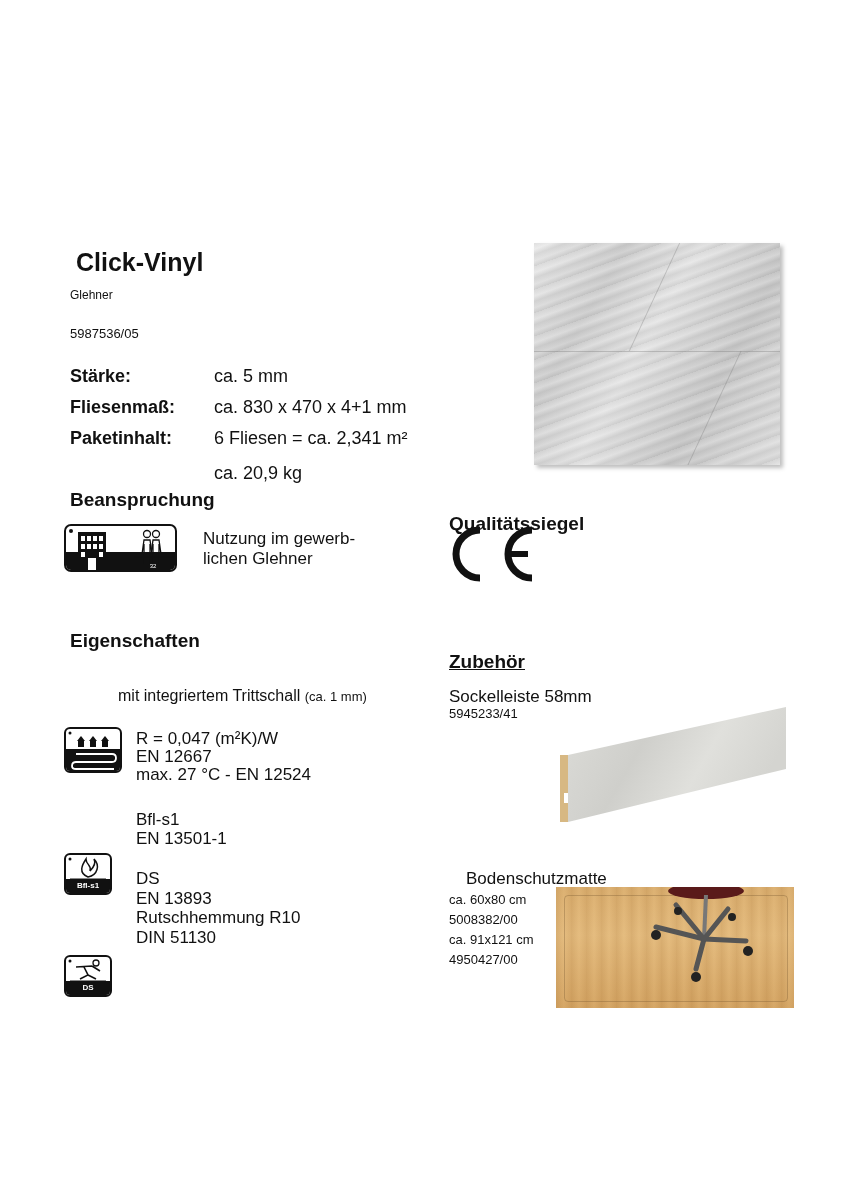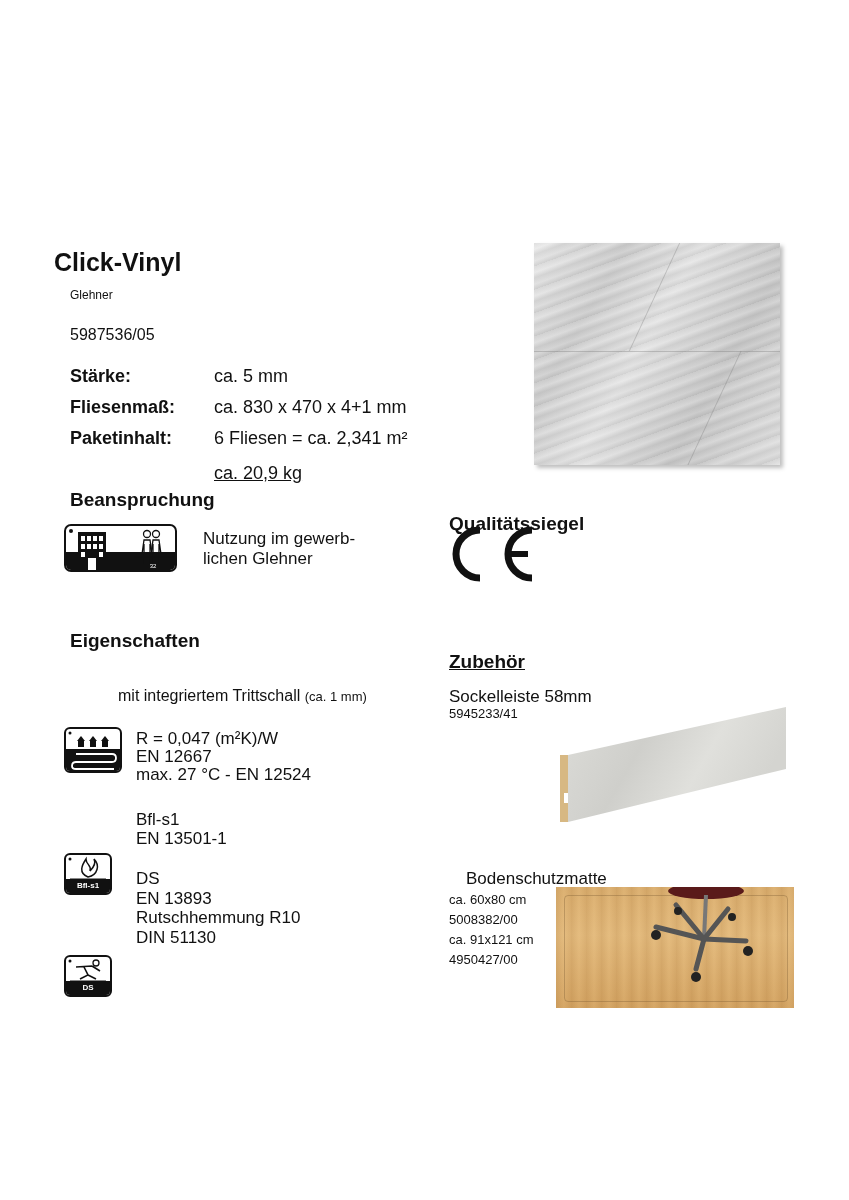--- a/index.html
+++ b/index.html
@@ -23,33 +23,33 @@
   .icon-badge .band { position:absolute; left:0; right:0; bottom:0; height:14px; background:#111; color:#fff; font-size:8px; font-weight:bold; text-align:center; line-height:14px; }
   .mat-img {
     background:
       repeating-linear-gradient(90deg, rgba(160,110,50,0.15) 0px, rgba(255,220,160,0.1) 8px, rgba(170,120,60,0.12) 15px),
       linear-gradient(180deg, #d9ad6e, #e2b97c 40%, #d2a261);
   }
 </style>
 </head>
 <body>
 
-<div class="abs h1" style="left:54px;top:248px;">Click-Vinyl</div>
+<div class="abs h1" style="left:76px;top:248px;">Click-Vinyl</div>
 <div class="abs" style="left:70px;top:288px;font-size:12px;">Glehner</div>
-<div class="abs" style="left:70px;top:326px;font-size:16px;">5987536/05</div>
+<div class="abs" style="left:70px;top:326px;font-size:13px;">5987536/05</div>
 
 <div class="abs spec" style="left:70px;top:367px;">
   <div class="k">Stärke:</div>
   <div>ca. 5 mm</div>
   <div class="k">Fliesenmaß:</div>
   <div>ca. 830 x 470 x 4+1 mm</div>
   <div class="k">Paketinhalt:</div>
   <div>6 Fliesen = ca. 2,341 m²</div>
   <div class="k"></div>
-  <div style="margin-top:4px;text-decoration:underline;">ca. 20,9 kg</div>
+  <div style="margin-top:4px;">ca. 20,9 kg</div>
 </div>
 
 <div class="abs tile-img" style="left:534px;top:243px;width:246px;height:222px;">
   <div class="tile-seam" style="left:0;top:108px;width:246px;height:1px;"></div>
   <div class="tile-seam" style="left:120px;top:0;width:1px;height:108px;transform:skewX(-25deg);"></div>
   <div class="tile-seam" style="left:180px;top:108px;width:1px;height:114px;transform:skewX(-25deg);"></div>
 </div>
 
 <div class="abs h2" style="left:70px;top:489px;">Beanspruchung</div>
 <div class="abs" style="left:64px;top:524px;width:113px;height:48px;border:2px solid #111;border-radius:7px;box-sizing:border-box;overflow:hidden;background:#fff;">

